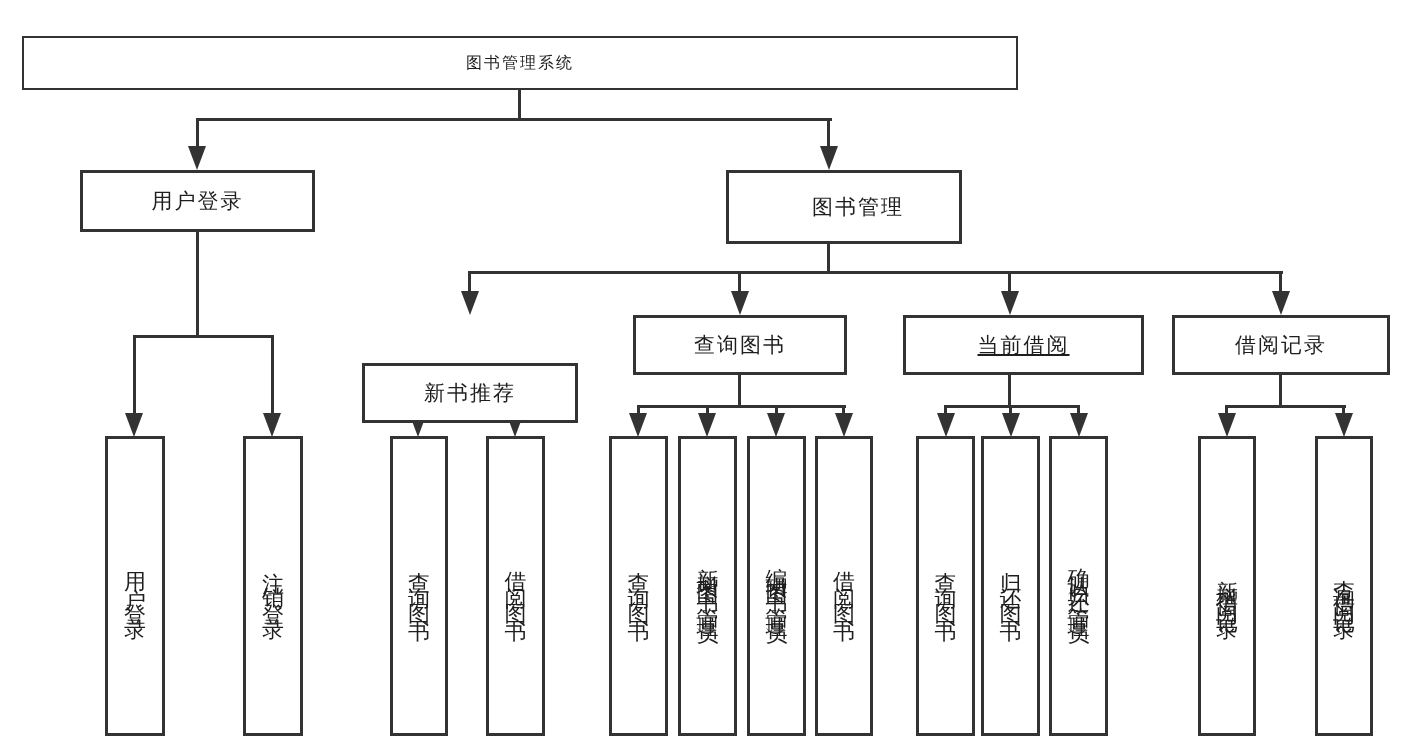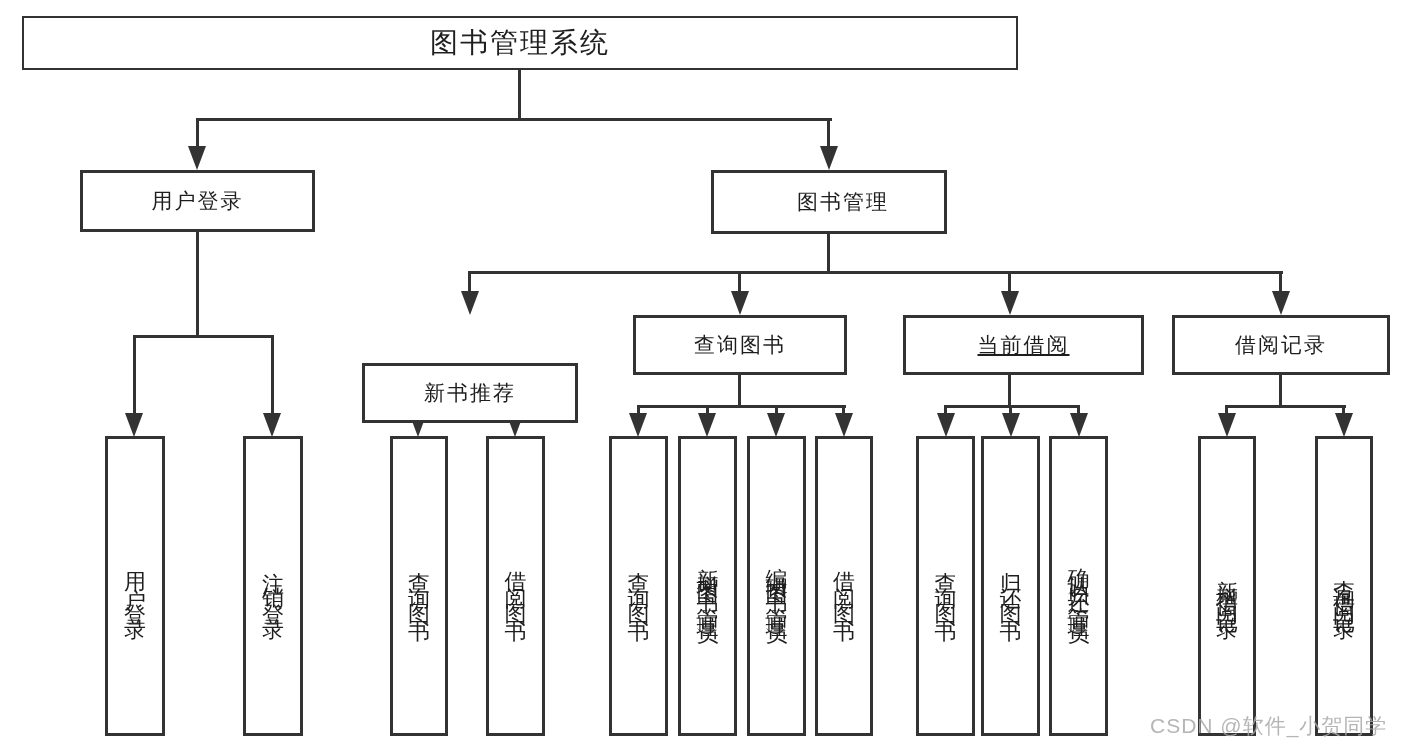--- a/index.html
+++ b/index.html
@@ -18,21 +18,21 @@
     position: absolute;
     background: #ffffff;
     border: 3px solid #333333;
     color: #1e1e1e;
     display: flex;
     align-items: center;
     justify-content: center;
     text-align: center;
   }
   .hnode { font-size: 21px; letter-spacing: 2px; }
-  .root  { border-width: 2px; font-size: 28px; }
+  .root  { border-width: 2px; font-size: 16px; margin-top: 20px; }
   .leaf {
     top: 436px;
     height: 300px;
     writing-mode: vertical-rl;
     text-orientation: mixed;
     font-size: 22px;
   }
   .ls16 { letter-spacing: 16px; }
   .ls8  { letter-spacing: 8px; }
 
@@ -117,21 +117,21 @@
   <div class="ln" style="left:1279px;top:375px;width:3px;height:32px;"></div>
   <div class="ln" style="left:1225px;top:405px;width:121px;height:3px;"></div>
   <div class="ln" style="left:1225px;top:405px;width:3px;height:12px;"></div>
   <div class="ln" style="left:1342px;top:405px;width:3px;height:12px;"></div>
   <div class="arr" style="left:1218px;top:413px;"></div>
   <div class="arr" style="left:1335px;top:413px;"></div>
 
   <div class="node hnode root" style="left:22px;top:16px;width:996px;height:54px;">图书管理系统</div>
 
   <div class="node hnode" style="left:80px;top:170px;width:235px;height:62px;">用户登录</div>
-  <div class="node hnode" style="left:711px;top:170px;width:236px;height:64px;padding-left:28px;">图书管理</div>
+  <div class="node hnode" style="left:726px;top:170px;width:236px;height:74px;padding-left:28px;">图书管理</div>
 
   <div class="node hnode" style="left:362px;top:315px;width:216px;height:60px;margin-top:48px;">新书推荐</div>
   <div class="node hnode" style="left:633px;top:315px;width:214px;height:60px;">查询图书</div>
   <div class="node hnode" style="left:903px;top:315px;width:241px;height:60px;text-decoration:underline;">当前借阅</div>
   <div class="node hnode" style="left:1172px;top:315px;width:218px;height:60px;">借阅记录</div>
 
   <div class="node leaf ls16" style="left:105px;width:60px;">用户登录</div>
   <div class="node leaf ls16" style="left:243px;width:60px;">注销登录</div>
 
   <div class="node leaf ls16" style="left:390px;width:58px;">查询图书</div>
@@ -142,15 +142,14 @@
   <div class="node leaf ls8" style="left:747px;width:59px;">编辑图书（管理员）</div>
   <div class="node leaf ls16" style="left:815px;width:58px;">借阅图书</div>
 
   <div class="node leaf ls16" style="left:916px;width:59px;">查询图书</div>
   <div class="node leaf ls16" style="left:981px;width:59px;">归还图书</div>
   <div class="node leaf ls8" style="left:1049px;width:59px;">确认归还（管理员）</div>
 
   <div class="node leaf ls8" style="left:1198px;width:58px;">新增借阅记录</div>
   <div class="node leaf ls8" style="left:1315px;width:58px;">查询借阅记录</div>
 
-  <div class="watermark">CSDN @软件_小贺同学</div>
 
 </div>
 
 </body></html>

